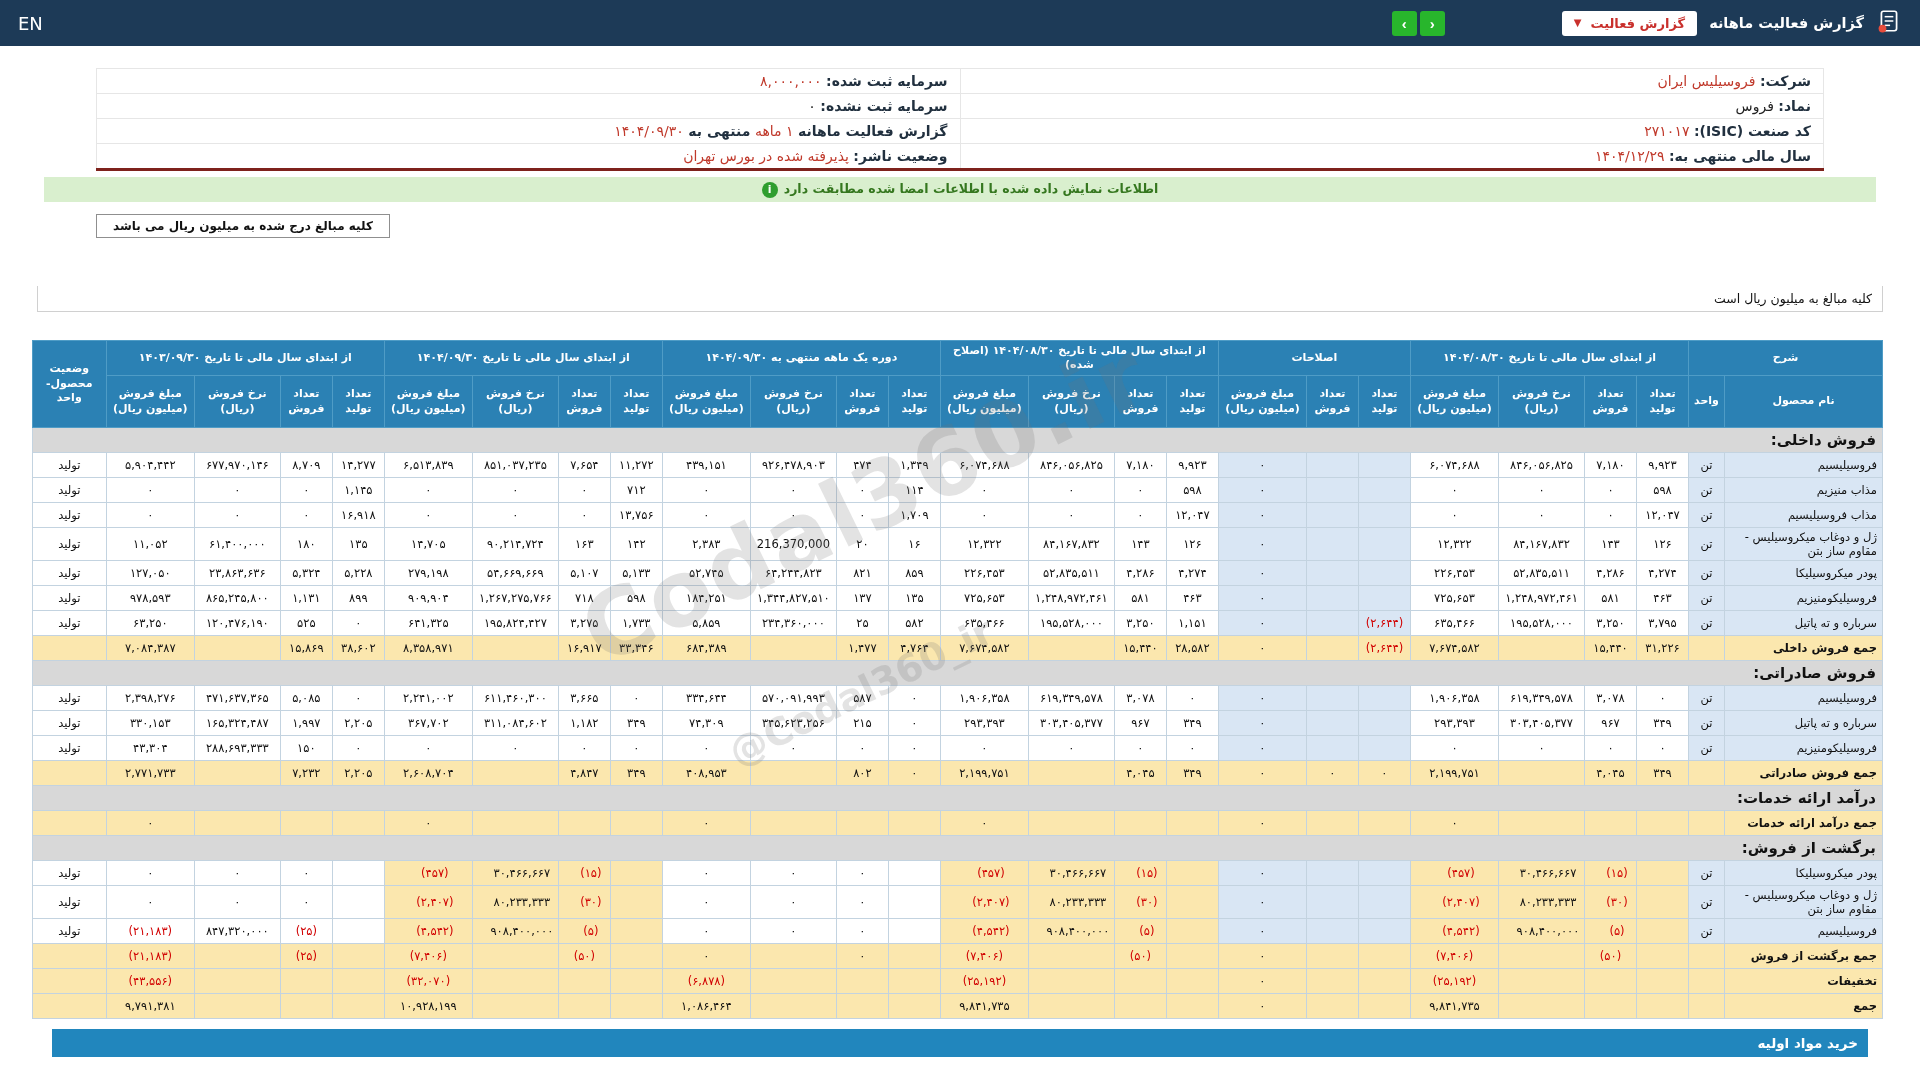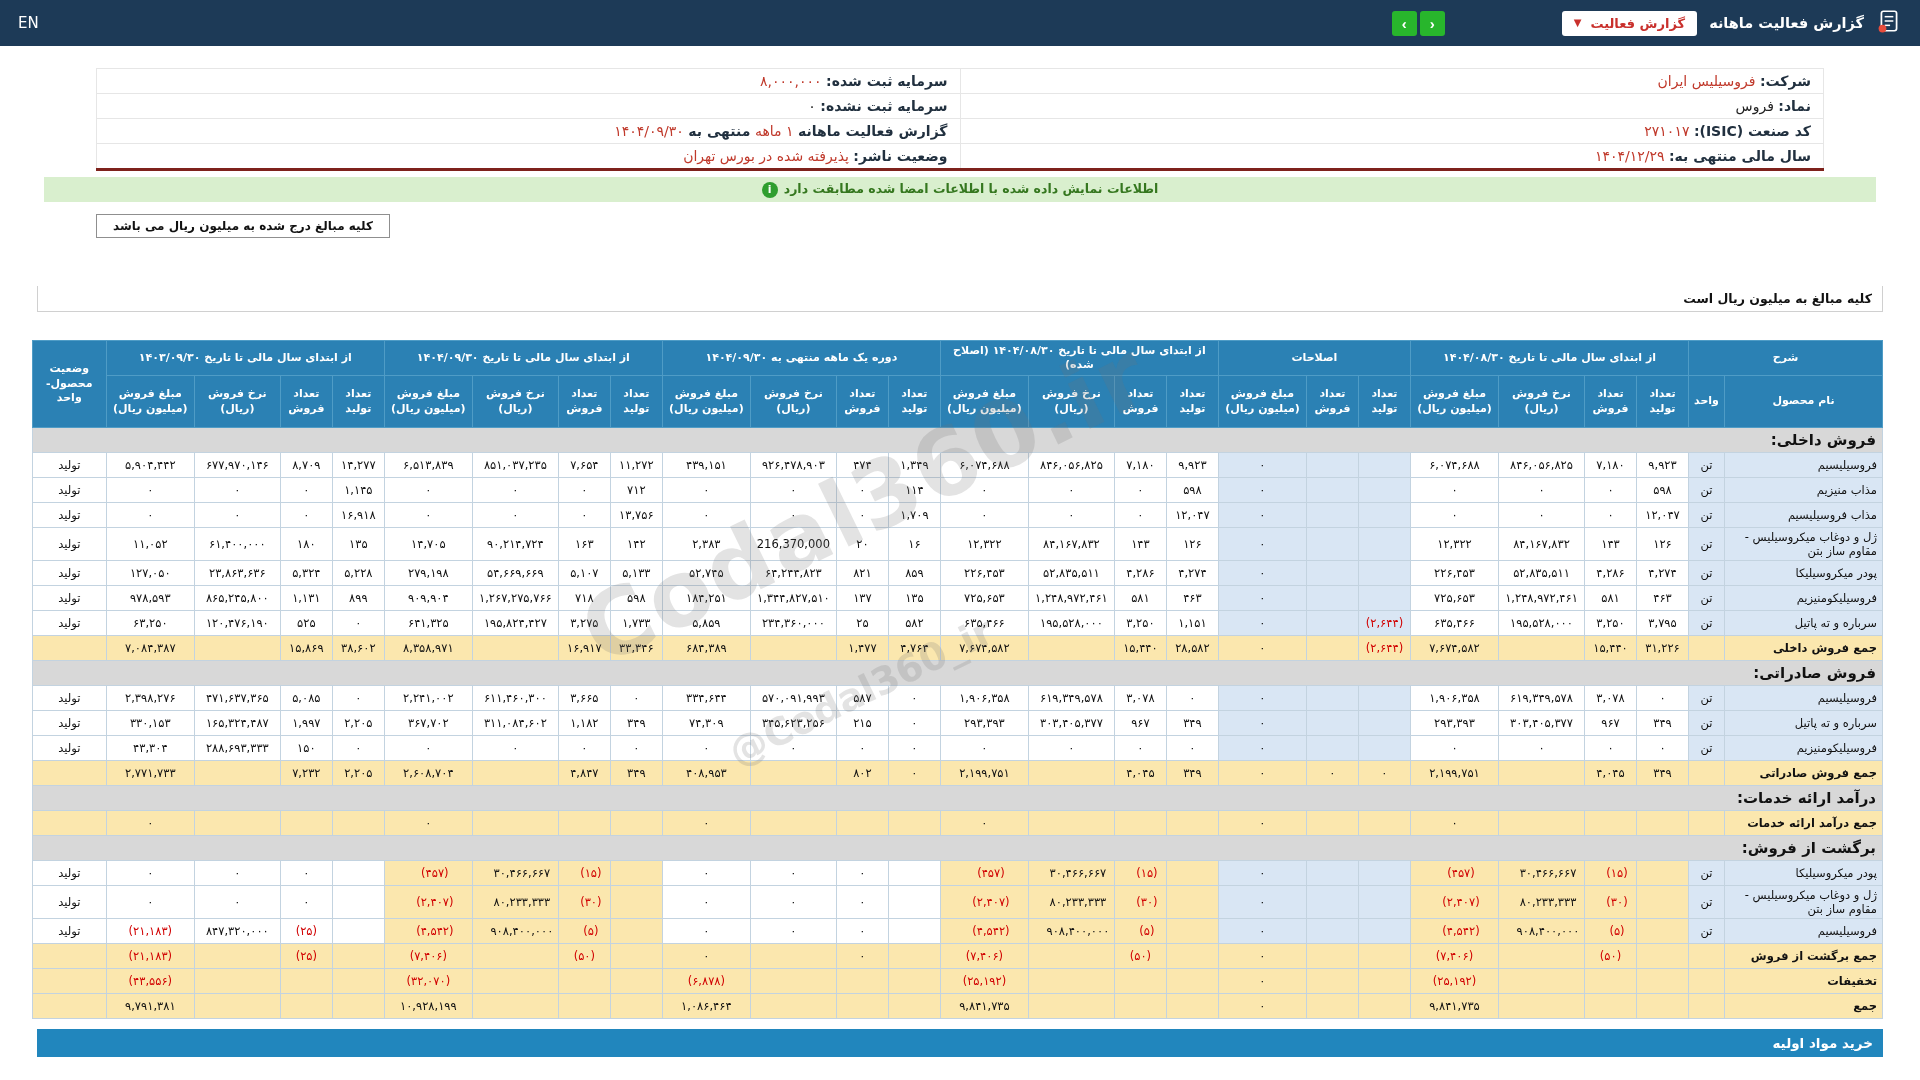--- a/index.html
+++ b/index.html
@@ -12,21 +12,21 @@
     justify-content: space-between; padding: 0 18px; }
   .nav-right { display: flex; align-items: center; gap: 12px; }
   .navbar-title { color: #fff; font-size: 14.5px; font-weight: bold; }
   .report-dropdown { background: #fff; color: #c9302c; border-radius: 3px; padding: 5px 12px;
     font-size: 13px; font-weight: bold; display: flex; align-items: center; gap: 9px; cursor: pointer; }
   .report-dropdown .caret { font-size: 10px; line-height: 1; }
   .nav-green-group { display: flex; gap: 3px; margin-right: 105px; }
   .nav-green { width: 25px; height: 25px; background: #28b62c; border: none; border-radius: 3px;
     color: #fff; font-size: 15px; font-weight: bold; display: flex; align-items: center;
     justify-content: center; cursor: pointer; }
-  .lang-toggle { color: #fff; font-size: 15px; cursor: pointer; }
+  .lang-toggle { color: #fff; font-size: 18px; cursor: pointer; }
 
   
   .info-wrap { margin: 22px 96px 0; }
   .info-table { width: 100%; border-collapse: collapse; border: 1px solid #dcdcdc;
     border-bottom: 3px solid #7e221c; }
   .info-table td { width: 50%; border: 1px solid #e6e6e6; padding: 4px 12px; font-size: 14px; }
   .info-table .lbl { font-weight: bold; color: #21303f; }
   .info-table .val { color: #222; }
   .info-table .val.red { color: #c0392b; }
 
@@ -40,21 +40,21 @@
   
   .note-wrap { margin: 12px 96px 8px; text-align: left; }
   .note-box { display: inline-block; border: 1px solid #8f8f8f; background: #fff;
     padding: 4px 16px; font-size: 12px; font-weight: bold; color: #111; }
 
   
   .main-section { margin: 48px 37px 0; }
   .section-bar { background: #2186bd; color: #fff; font-weight: bold; font-size: 13.5px;
     padding: 6px 10px; text-align: right; }
   .section-subtitle { border: 1px solid #d0d0d0; border-top: none; padding: 5px 10px;
-    font-weight: bold; font-size: 12.5px; background: #fff; text-align: right; color: #111; }
+    font-weight: normal; font-size: 12.5px; background: #fff; text-align: right; color: #111; }
 
   .table-wrap { margin-top: 28px; position: relative; }
 
   table.data-table { width: 100%; border-collapse: collapse; table-layout: fixed; }
   .data-table th { background: #2b81b4; color: #fff; font-size: 11px; font-weight: bold;
     border: 1px solid #4f9cc6; padding: 3px 2px; text-align: center; line-height: 1.3; }
   .data-table thead tr:first-child th { height: 30px; }
   .data-table thead tr:last-child th { height: 52px; }
   .data-table td { border: 1px solid #c3d3e0; font-size: 11.5px; padding: 2px 3px;
     text-align: center; color: #111; background: #fff; height: 25px; white-space: nowrap;
@@ -71,21 +71,21 @@
 
   
   .watermark { position: absolute; top: 110px; left: 520px; transform: rotate(-26deg);
     font-size: 92px; font-weight: bold; color: rgba(115,115,115,0.20); direction: ltr;
     pointer-events: none; letter-spacing: 2px; }
   .watermark2 { position: absolute; top: 330px; left: 680px; transform: rotate(-26deg);
     font-size: 38px; font-weight: bold; color: rgba(115,115,115,0.20); direction: ltr;
     pointer-events: none; }
 
   
-  .bottom-section { margin: 10px 37px 0; }
+  .bottom-section { margin: 10px 52px 0; }
 </style>
 </head>
 <body>
 
 <header class="navbar">
   <div class="nav-right">
     <span>
       <svg width="26" height="26" viewBox="0 0 24 24">
         <rect x="5" y="3" width="14" height="18" rx="2" fill="none" stroke="#fff" stroke-width="1.6"></rect>
         <line x1="8" y1="8" x2="16" y2="8" stroke="#fff" stroke-width="1.4"></line>

